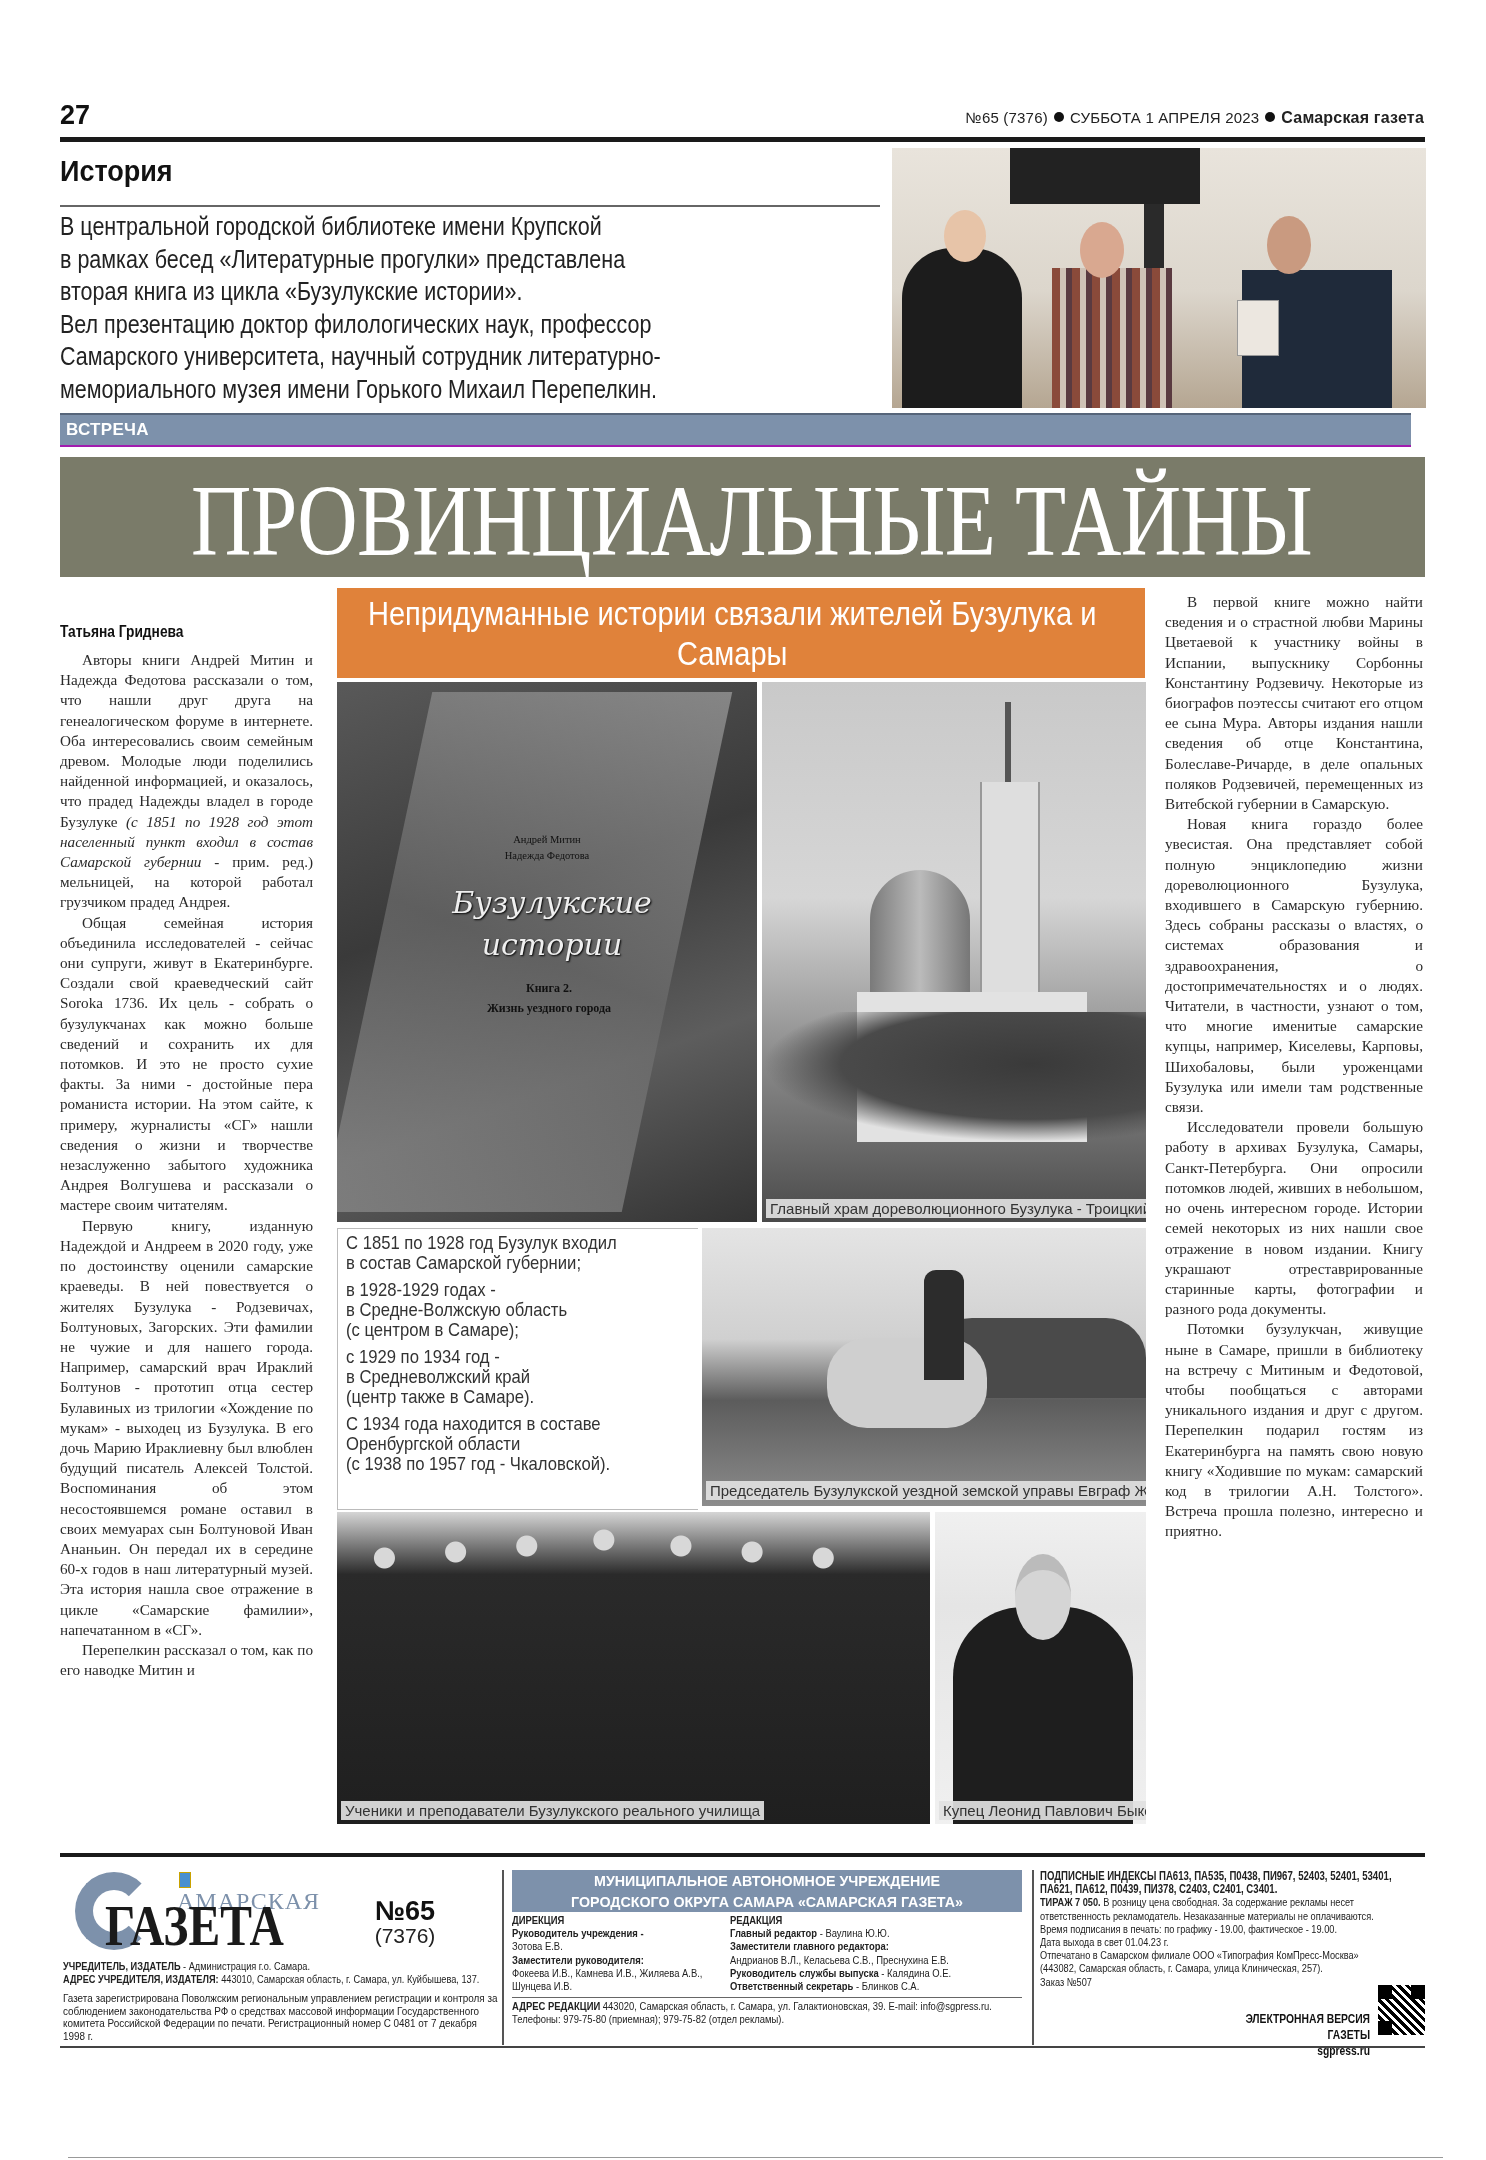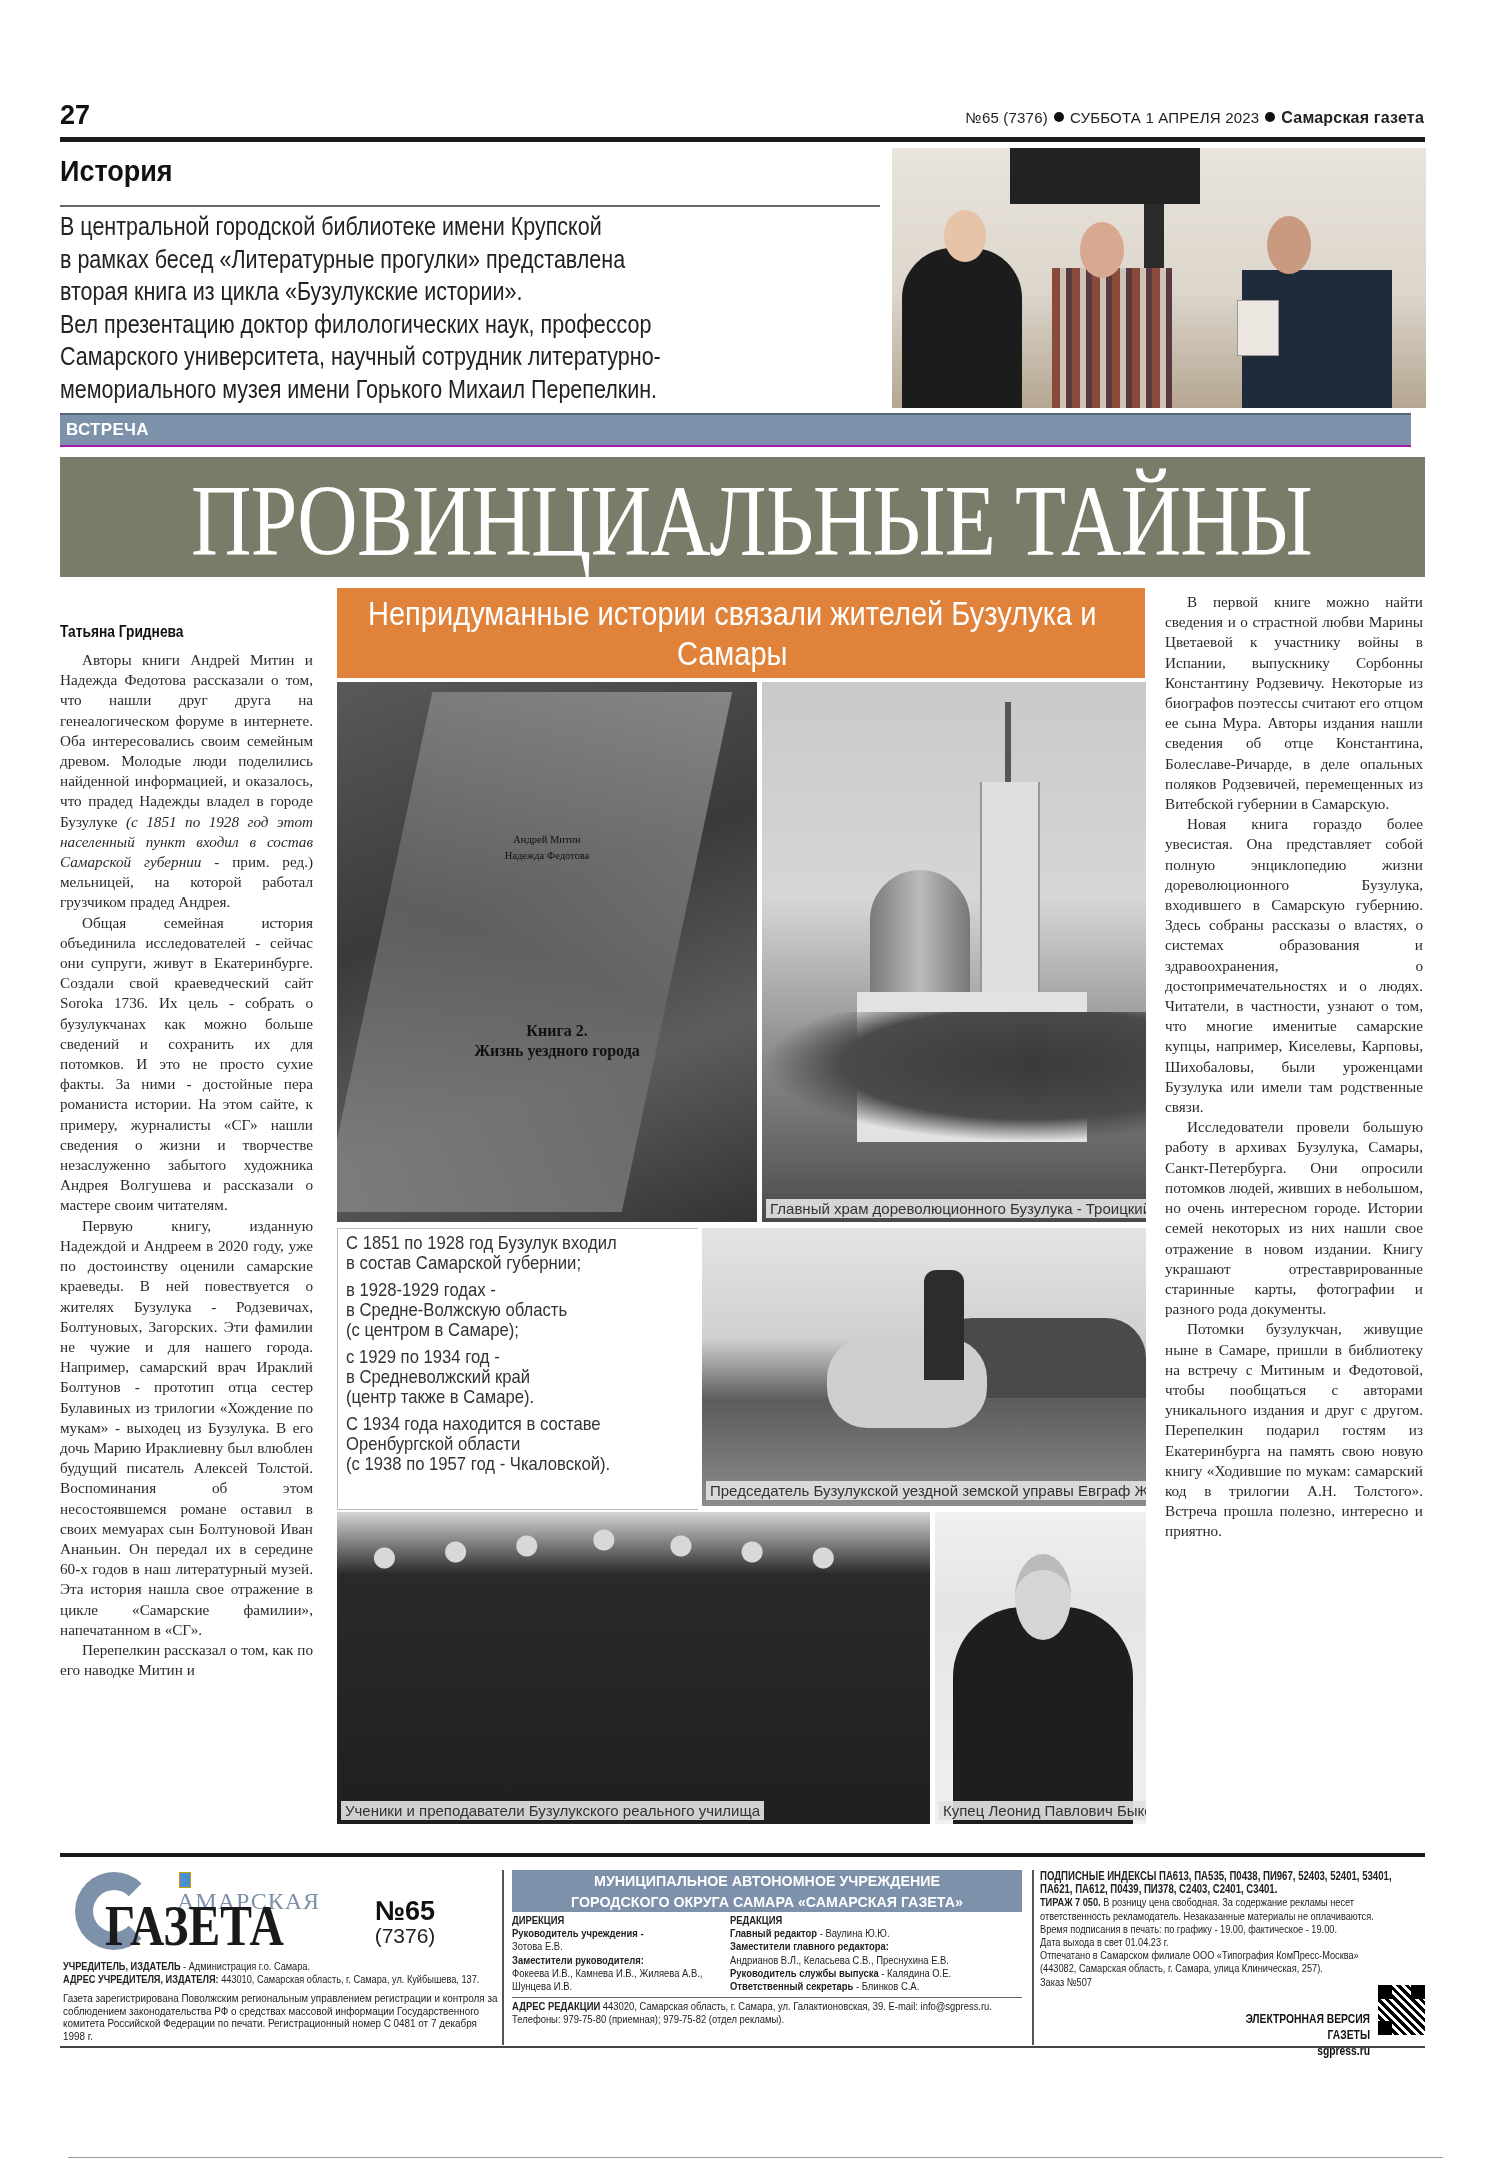--- a/index.html
+++ b/index.html
@@ -48,21 +48,21 @@
   .sub-box { left: 337px; top: 588px; width: 808px; height: 90px; background: #e0823a; text-align: center; }
   .sub-box span { position: absolute; left: 8px; top: 6px; width: 880px; font-family: "Liberation Sans", sans-serif; font-size: 33px; line-height: 40px; color: #fff; transform: scaleX(0.88); transform-origin: left; }
 
   
   .ph { background: #6d6d6d; overflow: hidden; }
   .cap { position: absolute; background: rgba(225,225,225,0.92); font-family: "Liberation Sans", sans-serif; font-size: 15px; color: #333; padding: 1px 4px; white-space: nowrap; }
   .ph-book { left: 337px; top: 682px; width: 420px; height: 540px; background: linear-gradient(160deg,#595959 0%,#3a3a3a 40%,#5d5d5d 70%,#333 100%); }
   .book-street { position: absolute; left: 40px; top: 10px; width: 300px; height: 520px; background: linear-gradient(200deg,#9a9a9a,#6a6a6a 50%,#8a8a8a); transform: skewX(-12deg); opacity: 0.75; }
   .book-authors { position: absolute; left: 135px; top: 150px; width: 150px; text-align: center; font-family: "Liberation Serif", serif; font-size: 10.5px; line-height: 16px; color: #111; }
   .book-title { position: absolute; left: 80px; top: 200px; width: 270px; text-align: center; font-family: "DejaVu Serif", serif; font-style: italic; font-size: 30px; line-height: 42px; color: #efefef; text-shadow: 1px 1px 2px #000; }
-  .book-sub { position: absolute; left: 115px; top: 296px; width: 210px; text-align: center; font-family: "Liberation Serif", serif; font-size: 16px; line-height: 20px; color: #111; font-weight: bold; margin-top: 43px; }
+  .book-sub { position: absolute; left: 107px; top: 296px; width: 210px; text-align: center; font-family: "Liberation Serif", serif; font-size: 12px; line-height: 20px; color: #111; font-weight: bold; }
 
   .ph-church { left: 762px; top: 682px; width: 384px; height: 540px; background: linear-gradient(180deg,#c9c9c9 0%,#d6d6d6 40%,#8a8a8a 70%,#4a4a4a 100%); }
   .church-body { position: absolute; left: 95px; top: 310px; width: 230px; height: 150px; background: #e2e2e2; }
   .church-dome { position: absolute; left: 108px; top: 188px; width: 100px; height: 130px; background: linear-gradient(90deg,#7a7a7a,#bbb,#777); border-radius: 50px 50px 0 0; }
   .church-tower { position: absolute; left: 218px; top: 100px; width: 56px; height: 220px; background: #dedede; border-left: 2px solid #999; border-right: 2px solid #999; }
   .church-spire { position: absolute; left: 243px; top: 20px; width: 6px; height: 90px; background: #555; }
   .church-trees { position: absolute; left: 0; top: 330px; width: 384px; height: 130px; background: radial-gradient(ellipse at 70% 40%,#3a3a3a 0%,#4a4a4a 50%,transparent 70%); }
 
   .info-box { left: 337px; top: 1228px; width: 360px; height: 280px; border: 1px solid #bbb; border-right: none; background: #fff; }
   .info-box p { margin: 0 0 7px 0; font-family: "Liberation Sans", sans-serif; font-size: 18.5px; line-height: 20px; color: #333; transform: scaleX(0.9); transform-origin: left; width: 390px; }
@@ -171,20 +171,21 @@
 <div class="abs sub-box">
     <span>Непридуманные истории связали жителей Бузулука и Самары</span>
   </div>
 
 <div class="abs ph ph-book">
   <div class="book-street"></div>
   <div class="book-authors">
     <div>Андрей Митин</div>
     <div>Надежда Федотова</div>
   </div>
+  <div class="book-title">Бузулукские истории</div>
   <div class="book-sub">
     <div>Книга 2.</div>
     <div>Жизнь уездного города</div>
   </div>
 </div>
 
 <div class="abs ph ph-church">
   <div class="church-spire"></div>
   <div class="church-tower"></div>
   <div class="church-dome"></div>

